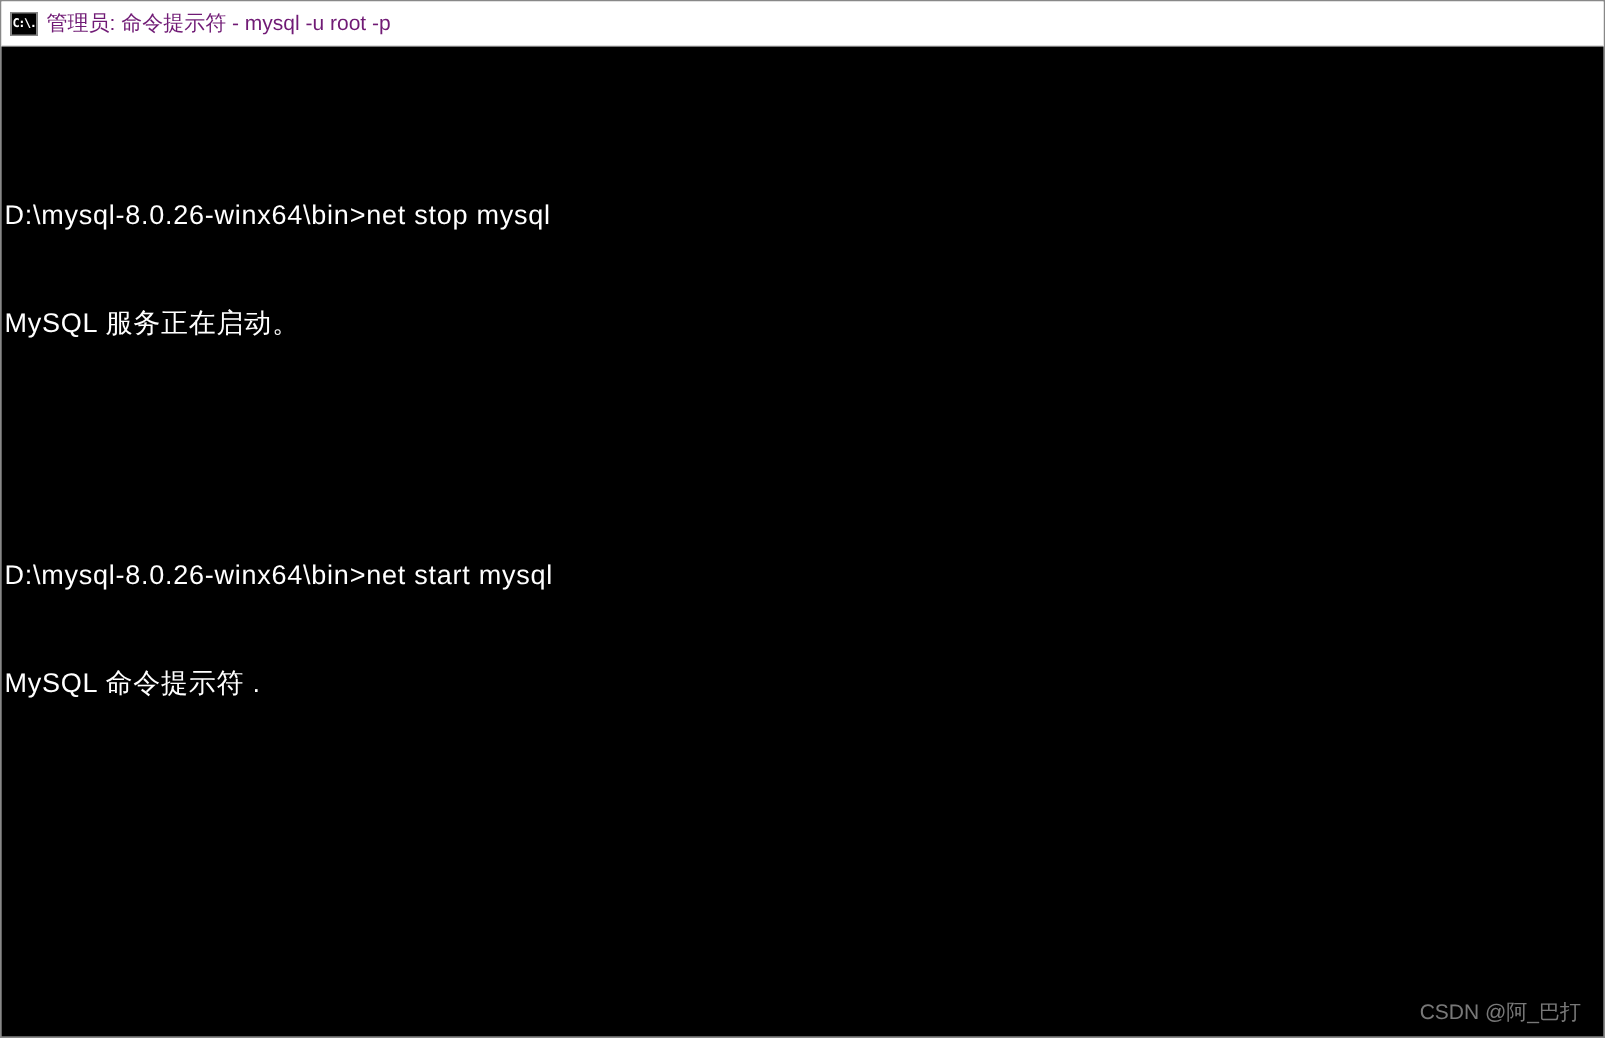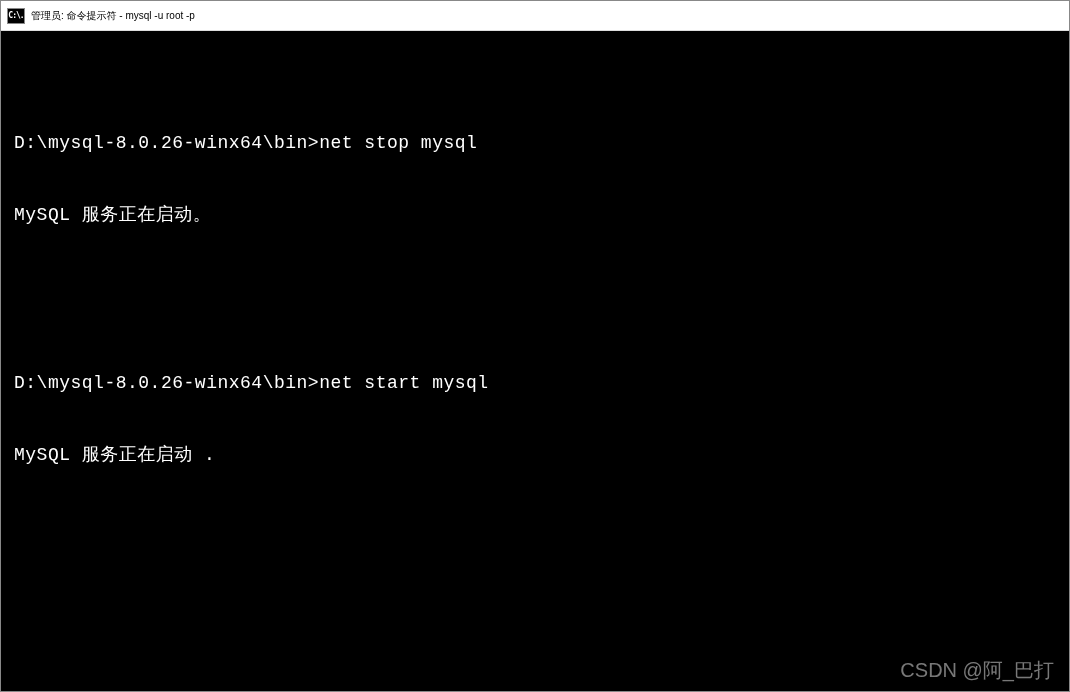--- a/index.html
+++ b/index.html
@@ -39,65 +39,65 @@
       display: flex;
       align-items: center;
       justify-content: center;
       font-size: 8px;
       color: #fff;
       font-family: monospace;
       letter-spacing: -1px;
       font-weight: bold;
     }
     .titlebar-text {
-      font-size: 10px;
-      color: #000000;
+      font-size: 14px;
+      color: #701a75;
       font-family: "Microsoft YaHei", "SimSun", sans-serif;
     }
     .terminal {
       flex: 1;
       background: #000000;
       color: #ffffff;
-      padding: 4px 13px;
-      font-family: Liberation Mono, monospace;
+      padding: 4px 2px;
+      font-family: Liberation Sans, sans-serif;
       font-size: 18px;
       line-height: 24px;
       white-space: pre;
       overflow: hidden;
       letter-spacing: 0.5px;
     }
     .terminal-line {
       white-space: pre;
     }
     .watermark {
       position: absolute;
       right: 16px;
       bottom: 8px;
       color: rgba(200,200,200,0.6);
-      font-size: 20px;
+      font-size: 14px;
       font-family: "Microsoft YaHei", sans-serif;
       pointer-events: none;
     }
   </style>
 </head>
 <body>
 
 <div class="window">
   <div class="titlebar">
     <div class="titlebar-icon">C:\.</div>
     <div class="titlebar-text">管理员: 命令提示符 - mysql  -u root -p</div>
   </div>
   <div class="terminal">
     <div class="terminal-line"></div>
     <div class="terminal-line">D:\mysql-8.0.26-winx64\bin&gt;net stop mysql</div>
     <div class="terminal-line">MySQL 服务正在启动。</div>
     <div class="terminal-line"></div>
     <div class="terminal-line"></div>
     <div class="terminal-line">D:\mysql-8.0.26-winx64\bin&gt;net start mysql</div>
-    <div class="terminal-line">MySQL 服务正在启动 .</div>
+    <div class="terminal-line">MySQL 命令提示符 .</div>
     <div class="terminal-line"></div>
     <div class="terminal-line"></div>
     
     
     
     
     
     <div class="terminal-line"></div>
     
     <div class="terminal-line"></div>

